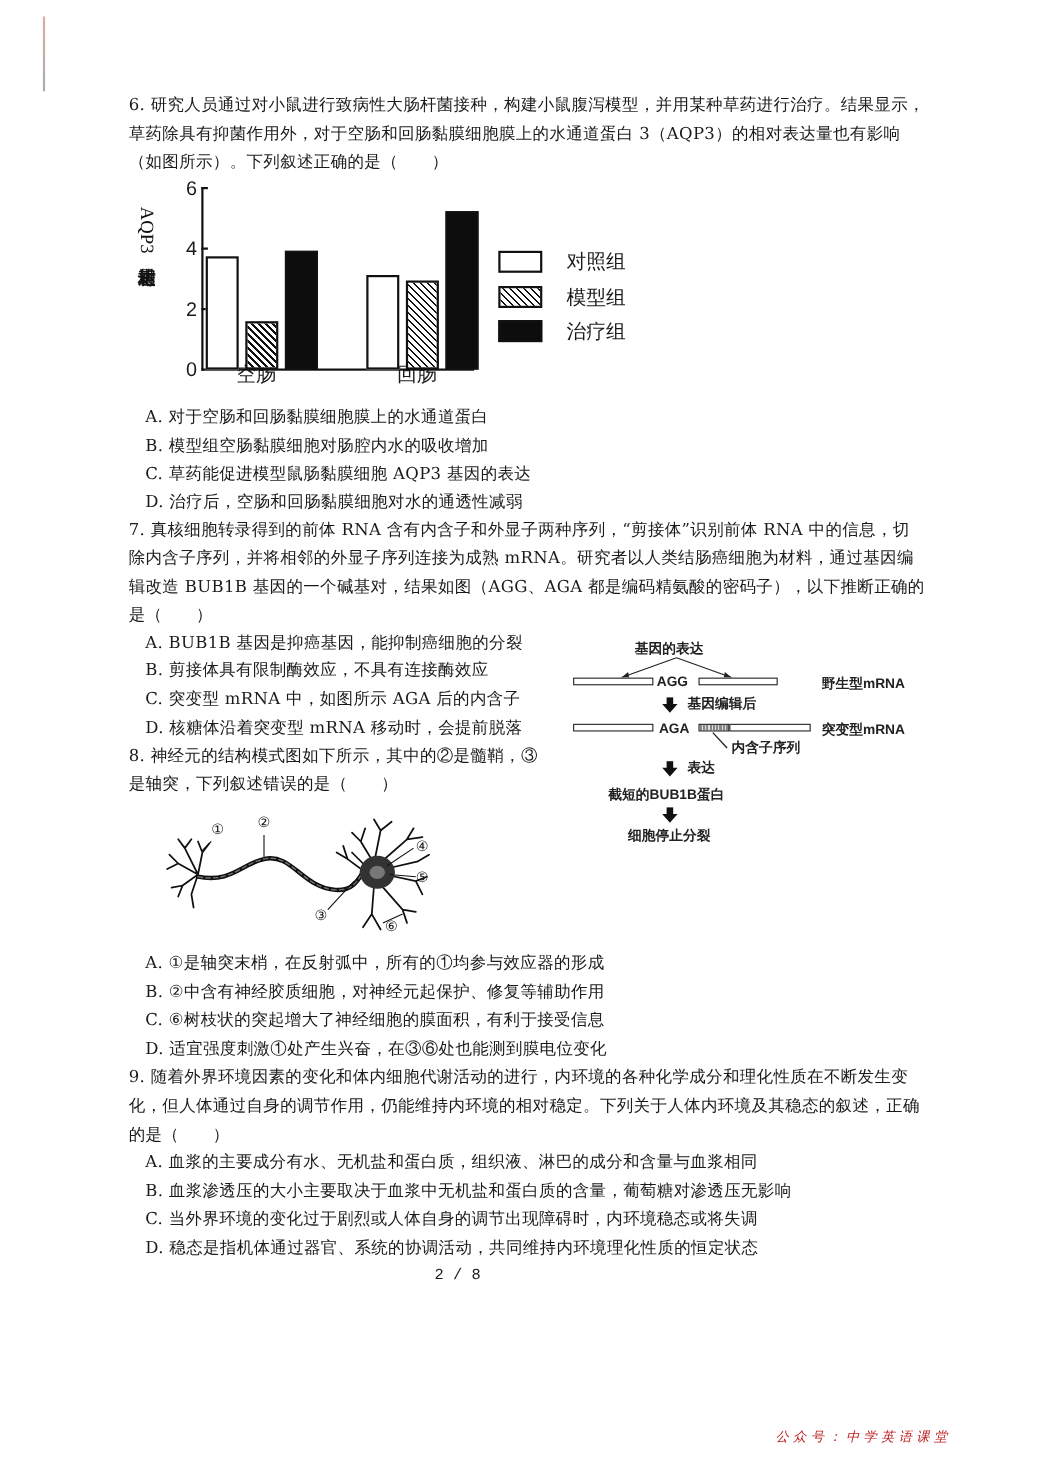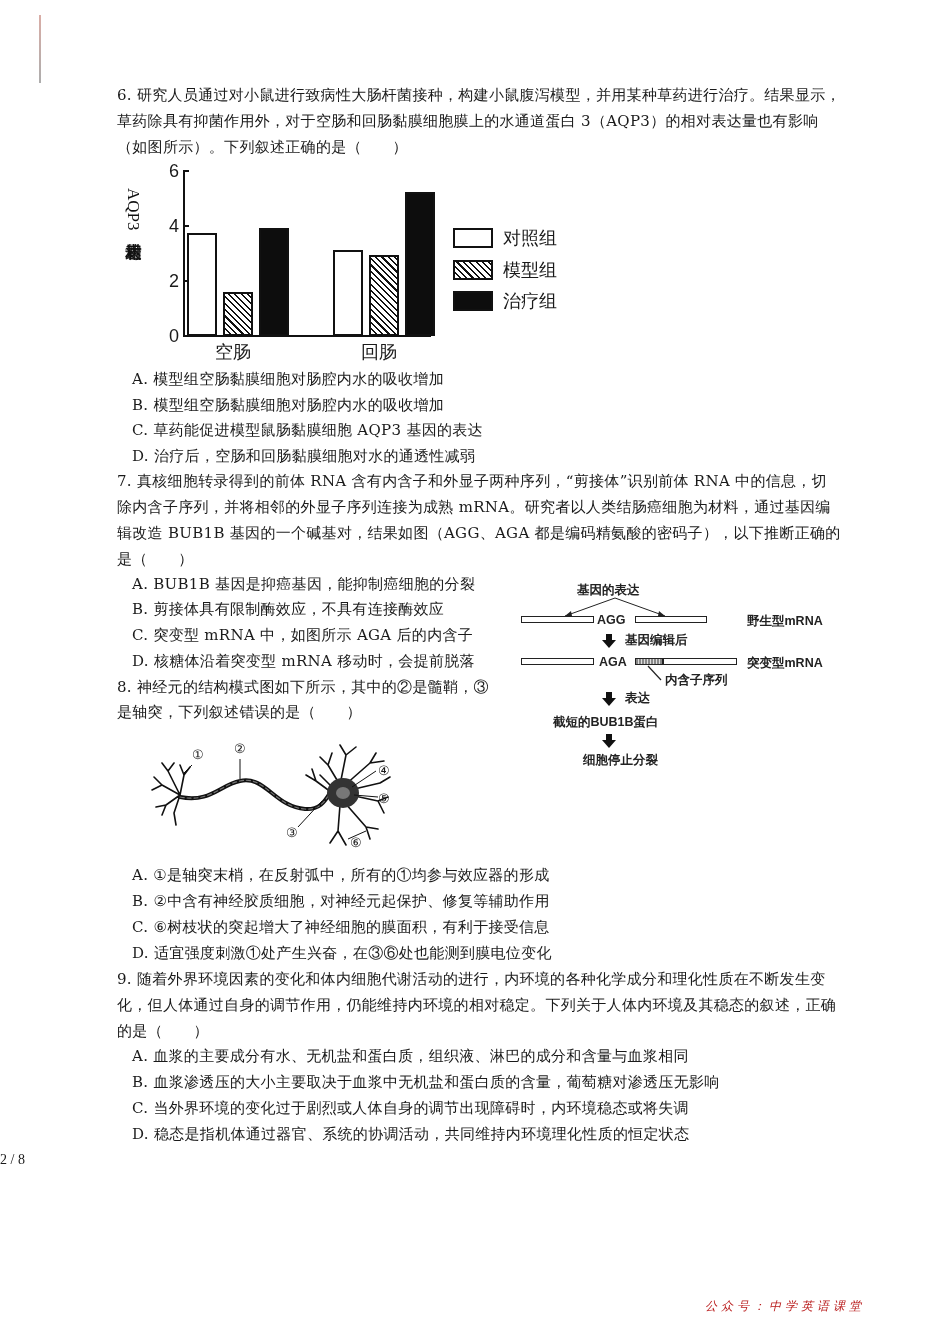--- a/index.html
+++ b/index.html
@@ -18,34 +18,34 @@
     writing-mode: vertical-rl; font-family: "Liberation Serif", serif; color: #111; }
   .axis-y { position: absolute; left: 66px; top: 10px; width: 2px; height: 167px; background: #111; }
   .axis-x { position: absolute; left: 66px; top: 175px; width: 248px; height: 2px; background: #111; }
   .tick { position: absolute; left: 66px; width: 6px; height: 2px; background: #111; }
   .tick-label { position: absolute; left: 34px; width: 28px; text-align: right; font-size: 18px;
     font-family: "Liberation Sans", sans-serif; line-height: 18px; }
   .bar { position: absolute; box-sizing: border-box; border: 2px solid #111; }
   .bar.white { background: #fff; }
   .bar.hatch { background: repeating-linear-gradient(45deg, #fff 0 3px, #111 3px 4.5px); }
   .bar.black { background: #0d0d0d; }
-  .cat { position: absolute; top: 180px; font-size: 18px; font-family: Liberation Mono, monospace; }
+  .cat { position: absolute; top: 168px; font-size: 18px; font-family: Liberation Mono, monospace; }
   .legend-item { position: absolute; left: 336px; height: 22px; }
   .legend-swatch { position: absolute; left: 0; top: 0; width: 40px; height: 20px; box-sizing: border-box; border: 2px solid #111; }
-  .legend-text { position: absolute; left: 50px; top: -2px; font-size: 18px; white-space: nowrap; font-family: "Liberation Sans", sans-serif; }
+  .legend-text { position: absolute; left: 62px; top: -2px; font-size: 18px; white-space: nowrap; font-family: "Liberation Sans", sans-serif; }
   
   .diag { position: absolute; left: 515px; top: 578px; width: 340px; height: 195px; font-family: "Liberation Sans", sans-serif; }
   .dtext { position: absolute; font-size: 12.5px; white-space: nowrap; font-weight: bold; color: #222; }
   .seg { position: absolute; height: 7px; border: 1.3px solid #222; background: #fff; box-sizing: border-box; }
   .intron { background: repeating-linear-gradient(90deg, #888 0 2px, #ddd 2px 3px); }
   .down-arrow { position: absolute; width: 0; height: 0; border-left: 7px solid transparent; border-right: 7px solid transparent; border-top: 8px solid #111; }
   .down-arrow::before { content: ""; position: absolute; left: -3px; top: -14px; width: 6px; height: 7px; background: #111; }
   
   .neuron { position: absolute; left: 140px; top: 735px; width: 270px; height: 125px; }
-  .page-num { position: absolute; top: 1152px; left: 0; width: 832px; font-size: 14px; font-family: Liberation Serif, serif; }
+  .page-num { position: absolute; top: 1152px; left: 0; width: 832px; text-align: center; font-size: 14px; font-family: Liberation Mono, monospace; }
   .watermark { position: absolute; left: 705px; top: 1298px; font-size: 12px; color: #b91c1c; letter-spacing: 4px; font-style: italic; }
 </style>
 </head>
 <body>
 
 <div class="margin-line"></div>
 
 <p class="para" style="top:82px;">6. 研究人员通过对小鼠进行致病性大肠杆菌接种，构建小鼠腹泻模型，并用某种草药进行治疗。结果显示，草药除具有抑菌作用外，对于空肠和回肠黏膜细胞膜上的水通道蛋白 3（AQP3）的相对表达量也有影响（如图所示）。下列叙述正确的是（　　）</p>
 
 <div class="chart">
@@ -76,21 +76,21 @@
     <div class="legend-text">治疗组</div>
   </div>
 <div class="bar white" style="left: 70px; top: 72.5px; width: 30px; height: 103.5px;"></div>
     <div class="bar hatch" style="left: 106px; top: 131.84px; width: 30px; height: 44.16px;"></div>
     <div class="bar black" style="left: 142px; top: 68.36px; width: 30px; height: 107.64px;"></div>
     <div class="bar white" style="left: 216px; top: 90.44px; width: 30px; height: 85.56px;"></div>
     <div class="bar hatch" style="left: 252px; top: 94.58px; width: 30px; height: 81.42px;"></div>
     <div class="bar black" style="left: 288px; top: 32.48px; width: 30px; height: 143.52px;"></div>
   </div>
 
-<div class="opt" style="left:132px;top:366px">A.  模型组空肠黏膜细胞对肠腔内水的吸收增加</div>
+<div class="opt" style="left:132px;top:366px">A.  对于空肠和回肠黏膜细胞膜上的水通道蛋白</div>
 <div class="opt" style="left:132px;top:392px">B.  模型组空肠黏膜细胞对肠腔内水的吸收增加</div>
 <div class="opt" style="left:132px;top:417px">C.  草药能促进模型鼠肠黏膜细胞 AQP3  基因的表达</div>
 <div class="opt" style="left:132px;top:443px">D.  治疗后，空肠和回肠黏膜细胞对水的通透性减弱</div>
 
 <p class="para" style="top:468px;">7. 真核细胞转录得到的前体 RNA 含有内含子和外显子两种序列，“剪接体”识别前体 RNA 中的信息，切除内含子序列，并将相邻的外显子序列连接为成熟 mRNA。研究者以人类结肠癌细胞为材料，通过基因编辑改造 BUB1B 基因的一个碱基对，结果如图（AGG、AGA 都是编码精氨酸的密码子），以下推断正确的是（　　）</p>
 
 <div class="opt" style="left:132px;top:571px">A. BUB1B 基因是抑癌基因，能抑制癌细胞的分裂</div>
 <div class="opt" style="left:132px;top:596px">B.  剪接体具有限制酶效应，不具有连接酶效应</div>
 <div class="opt" style="left:132px;top:622px">C.  突变型 mRNA 中，如图所示 AGA 后的内含子</div>
 <div class="opt" style="left:132px;top:648px">D.  核糖体沿着突变型 mRNA 移动时，会提前脱落</div>
@@ -118,21 +118,21 @@
   <div class="dtext" style="left:232px;top:77px">突变型mRNA</div>
   <svg style="position:absolute;left:130px;top:86px" width="30" height="22">
     <line x1="3" y1="2" x2="16" y2="16" stroke="#222" stroke-width="1.2"></line>
   </svg>
   <div class="dtext" style="left:150px;top:94px">内含子序列</div>
 
   <div class="down-arrow" style="left:87px;top:120px"></div>
   <div class="dtext" style="left:110px;top:112px">表达</div>
   <div class="dtext" style="left:38px;top:136px">截短的BUB1B蛋白</div>
   <div class="down-arrow" style="left:87px;top:162px"></div>
-  <div class="dtext" style="left:68px;top:174px">细胞停止分裂</div>
+  <div class="dtext" style="left:56px;top:174px">细胞停止分裂</div>
 </div>
 
 <div class="opt" style="left:117px;top:674px">8. 神经元的结构模式图如下所示，其中的②是髓鞘，③</div>
 <div class="opt" style="left:117px;top:699px">是轴突，下列叙述错误的是（　　）</div>
 
 <div class="neuron">
   <svg width="270" height="125">
     <g stroke="#111" fill="none" stroke-width="1.6" stroke-linecap="round">
 
       <path d="M40 60 L22 50 M22 50 L14 42 M22 50 L12 55 M40 60 L28 36 M28 36 L22 28 M28 36 L34 28 M40 60 L44 40 M44 40 L40 30 M44 40 L50 32 M40 60 L26 70 M26 70 L16 72 M26 70 L22 80 M40 60 L34 78 M34 78 L36 90"></path>

